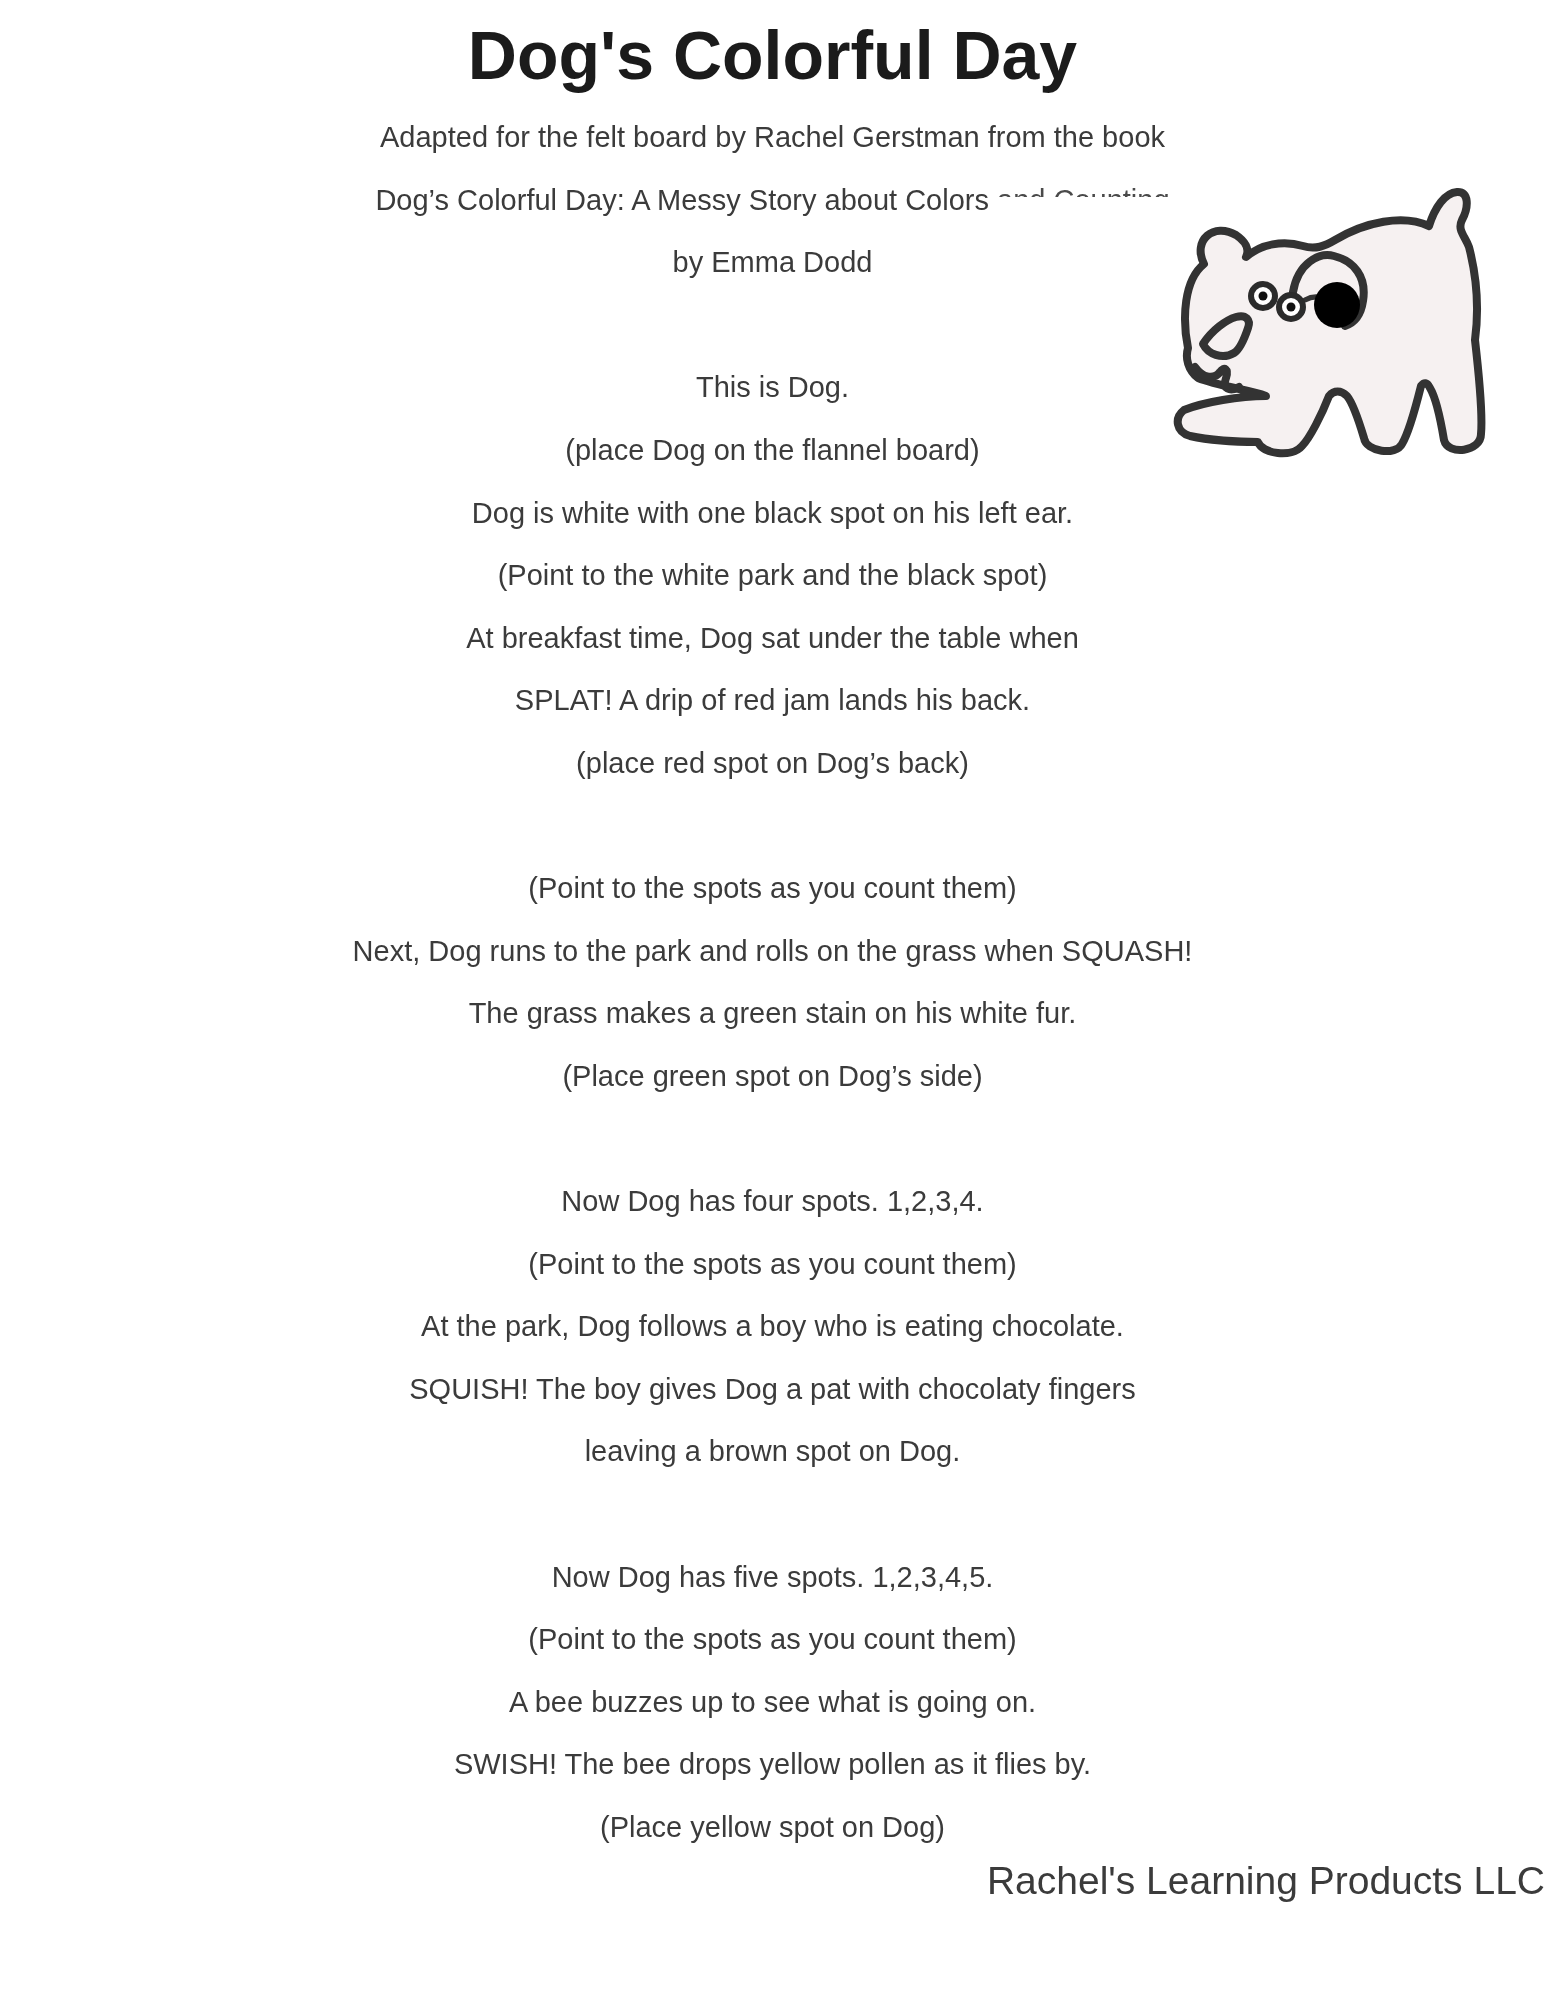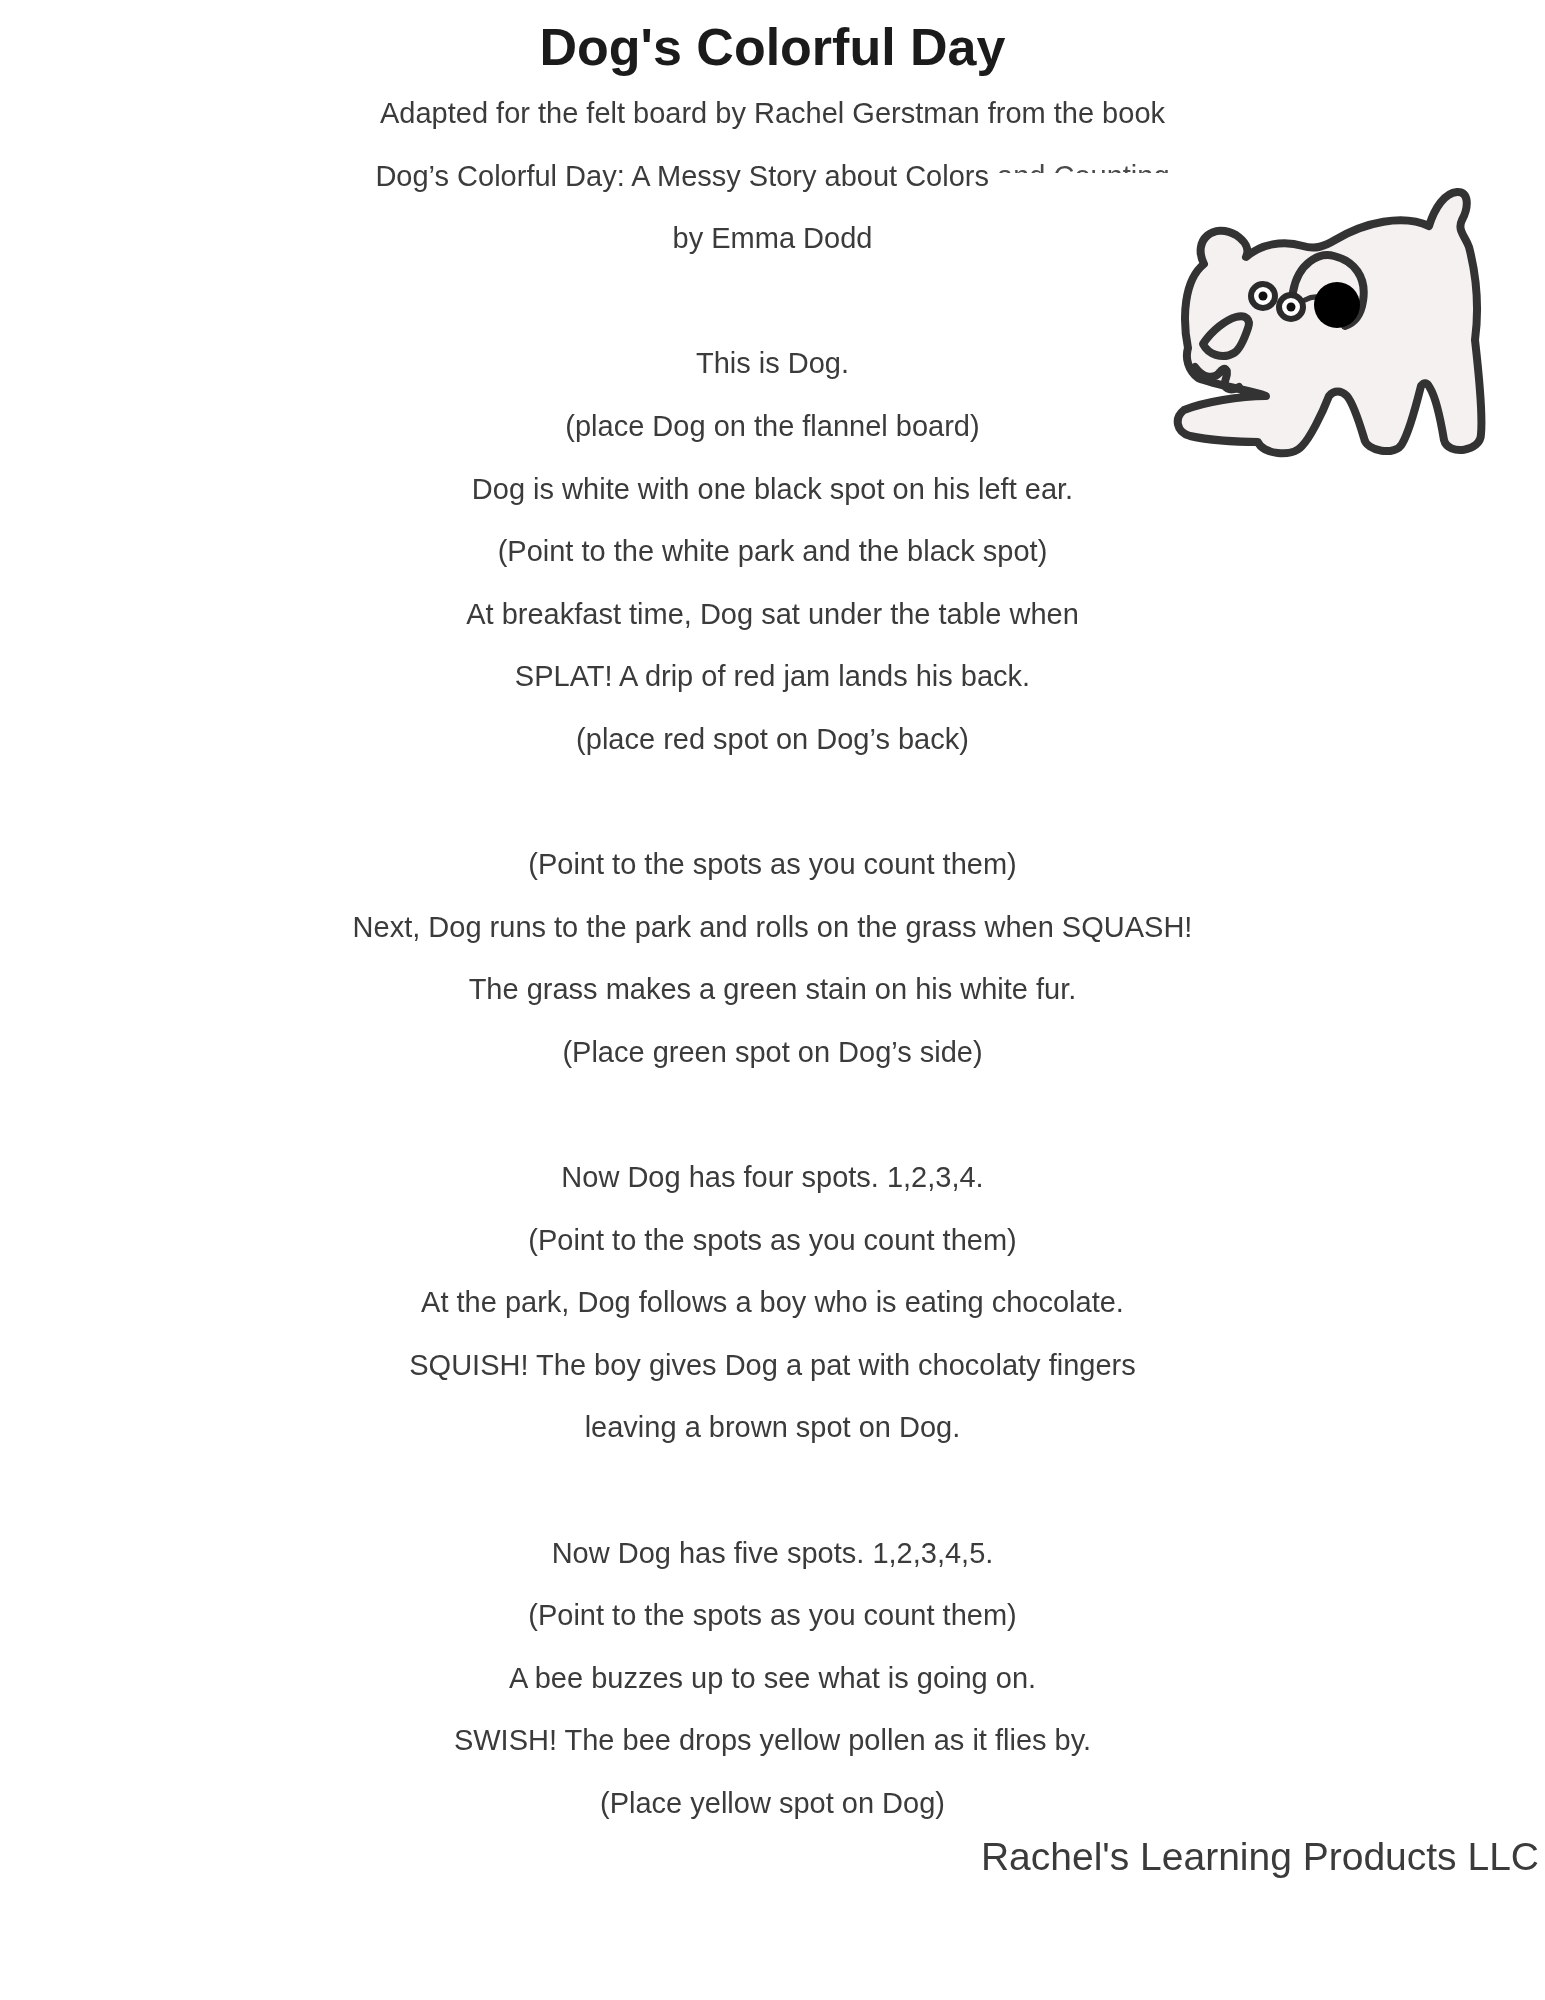--- a/index.html
+++ b/index.html
@@ -11,22 +11,22 @@
     font-family:"Liberation Sans", sans-serif;
   }
   .sheet { position:absolute; inset:0; }
   .textcol {
     position:absolute; top:0; left:0; width:1545px;
     text-align:center;
     color:#3b3b3b;
     font-weight:300;
   }
   h1.title {
-    margin:0; padding-top:12px;
-    font-size:52px; line-height:70px;
+    margin:16px; padding-top:4px;
+    font-size:68px; line-height:70px;
     font-weight:700; color:#1b1b1b;
   }
   .line {
     font-size:29px;
     line-height:62.6px;
     height:62.6px;
     white-space:nowrap;
   }
   .obscured {
     display:inline-block;
@@ -34,21 +34,21 @@
     overflow:hidden;
     line-height:39px;
     vertical-align:top;
     position:relative;
     top:12px;
     color:#4a4a4a;
   }
   .footer-line {
     font-size:39px; line-height:44px;
     text-align:right;
-    padding-right:6px;
+    padding-right:0;
     white-space:nowrap;
   }
   .dog-wrap {
     position:absolute;
     left:1100px; top:150px;
     width:440px; height:330px;
   }
 </style>
 </head>
 <body>

